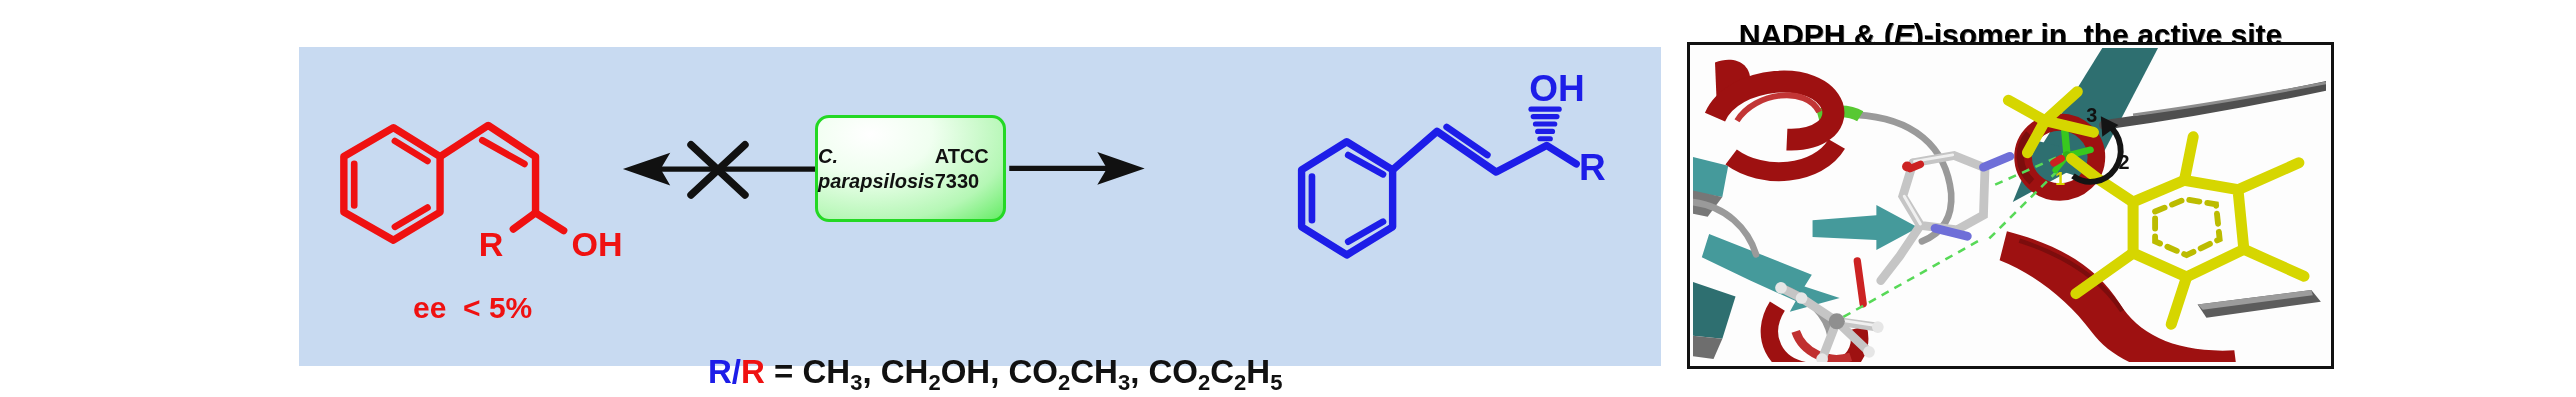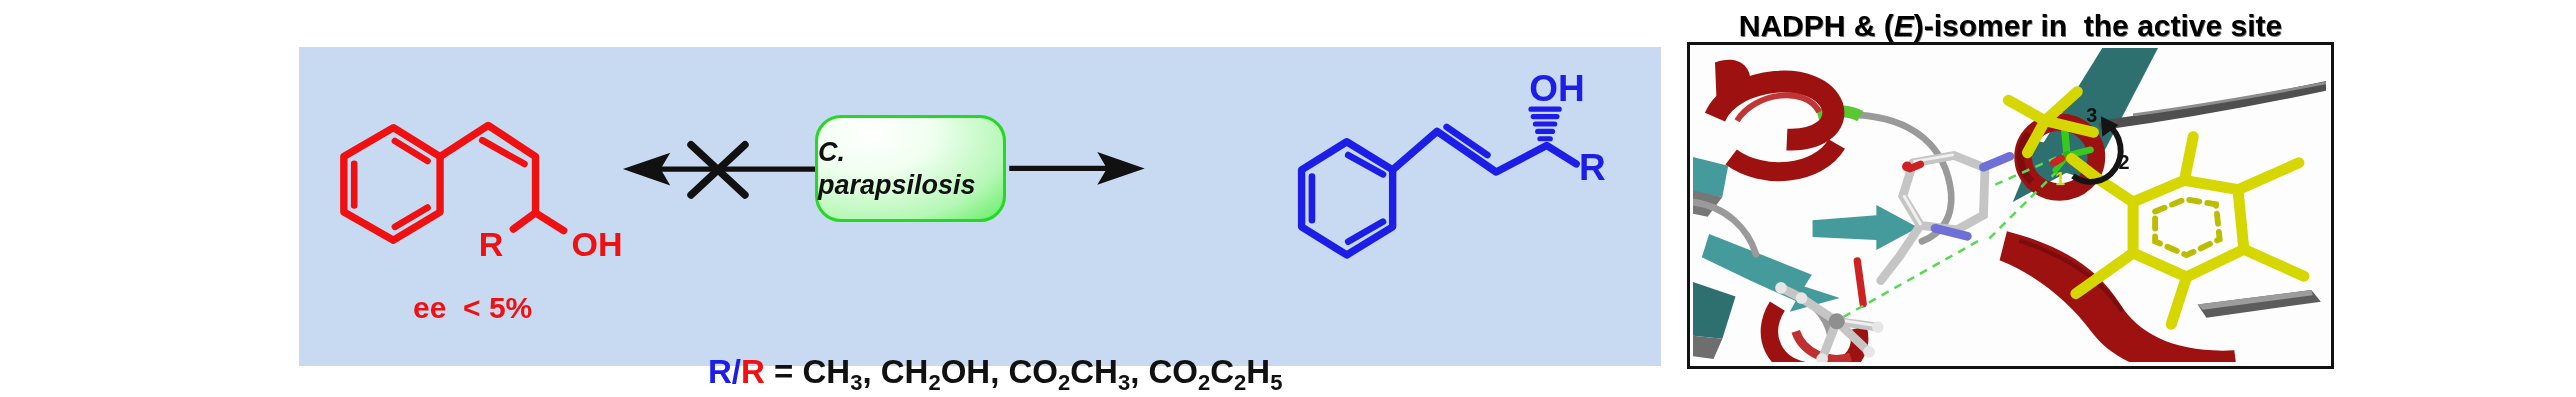--- a/index.html
+++ b/index.html
@@ -17,32 +17,32 @@
   .atom-red{fill:var(--chem-red);font-weight:bold;font-size:46px;}
   .atom-blue{fill:var(--chem-blue);font-weight:bold;font-size:50px;}
   .arrow{stroke:var(--ink);stroke-width:7;fill:none;}
   .arrow-head{fill:var(--ink);}
   .cross{stroke:var(--ink);stroke-width:10;stroke-linecap:round;}
   .ee{position:absolute;font-weight:bold;font-size:30px;white-space:pre;}
   .ee.red{color:var(--chem-red);}
   .ee.blue{color:var(--chem-blue);}
   
   .badge{position:absolute;left:815px;top:115px;width:191px;height:107px;box-sizing:border-box;
-         border:3.7px solid var(--box-border);border-radius:26px;
+         border:3.7px solid var(--box-border);border-radius:14px;
          background:radial-gradient(130% 150% at 28% 16%, #ffffff 0%, #f0fff0 26%, #b5f7b5 58%, var(--box-green) 90%);
          display:flex;justify-content:center;align-items:center;
-         color:var(--ink);font-weight:bold;font-size:27px;line-height:1.22;}
+         color:var(--ink);font-weight:bold;font-size:20px;line-height:1.22;}
   .badge .l1{font-style:italic;}
   
   .legend{position:absolute;left:708px;top:309px;font-weight:bold;font-size:33px;color:var(--ink);white-space:pre;margin-top:44px;}
   .legend .rb{color:var(--chem-blue);}
   .legend .rr{color:var(--chem-red);}
   .legend .sub{font-size:22px;position:relative;top:6.7px;}
   
-  .ptitle{position:absolute;left:1687px;top:6px;width:647px;text-align:center;
+  .ptitle{position:absolute;left:1687px;top:15px;width:647px;text-align:center;
           font-weight:bold;font-size:30px;color:#000;white-space:pre;line-height:40px;
           text-shadow:0.7px 0.7px 0 rgba(0,0,0,.55);}
   .ptitle .it{font-style:italic;}
   .pframe{position:absolute;left:1687px;top:42px;width:647px;height:327px;box-sizing:border-box;
           border:3.7px solid var(--frame-black);background:#fdfdfd;}
   .pframe svg{position:absolute;left:3px;top:3px;width:633px;height:314px;}
   .helix{stroke:var(--helix-red);fill:none;}
   .helix-f{fill:var(--helix-red);}
   .sheet{fill:var(--sheet-teal);}
   .sheet2{fill:var(--sheet-teal2);}
@@ -109,20 +109,21 @@
         <line class="hash-blue" x1="2070" y1="158" x2="2102" y2="158"></line>
         <line class="hash-blue" x1="2067" y1="148" x2="2105" y2="148"></line>
       </g>
       <text class="atom-blue" x="2102" y="137" text-anchor="middle">OH</text>
       <text class="atom-blue" x="2150" y="244" text-anchor="middle" font-size="46">R</text>
     </g>
   </svg>
 
   <div class="badge">
     <div class="l1">C. parapsilosis</div>
+    <div class="l2">ATCC 7330</div>
   </div>
 
   <div class="ee red" style="left:413px;top:291px;">ee  &lt; 5%</div>
 
   <div class="legend"><span class="rb">R</span><span class="rb">/</span><span class="rr">R</span><span> = </span><span>CH</span><span class="sub">3</span><span>, CH</span><span class="sub">2</span><span>OH, CO</span><span class="sub">2</span><span>CH</span><span class="sub">3</span><span>, CO</span><span class="sub">2</span><span>C</span><span class="sub">2</span><span>H</span><span class="sub">5</span></div>
 
   <div class="ptitle"><span>NADPH &amp; (</span><span class="it">E</span><span>)-isomer in  the active site</span></div>
 
   <div class="pframe">
     <svg viewBox="0 0 863 432" preserveAspectRatio="none">

